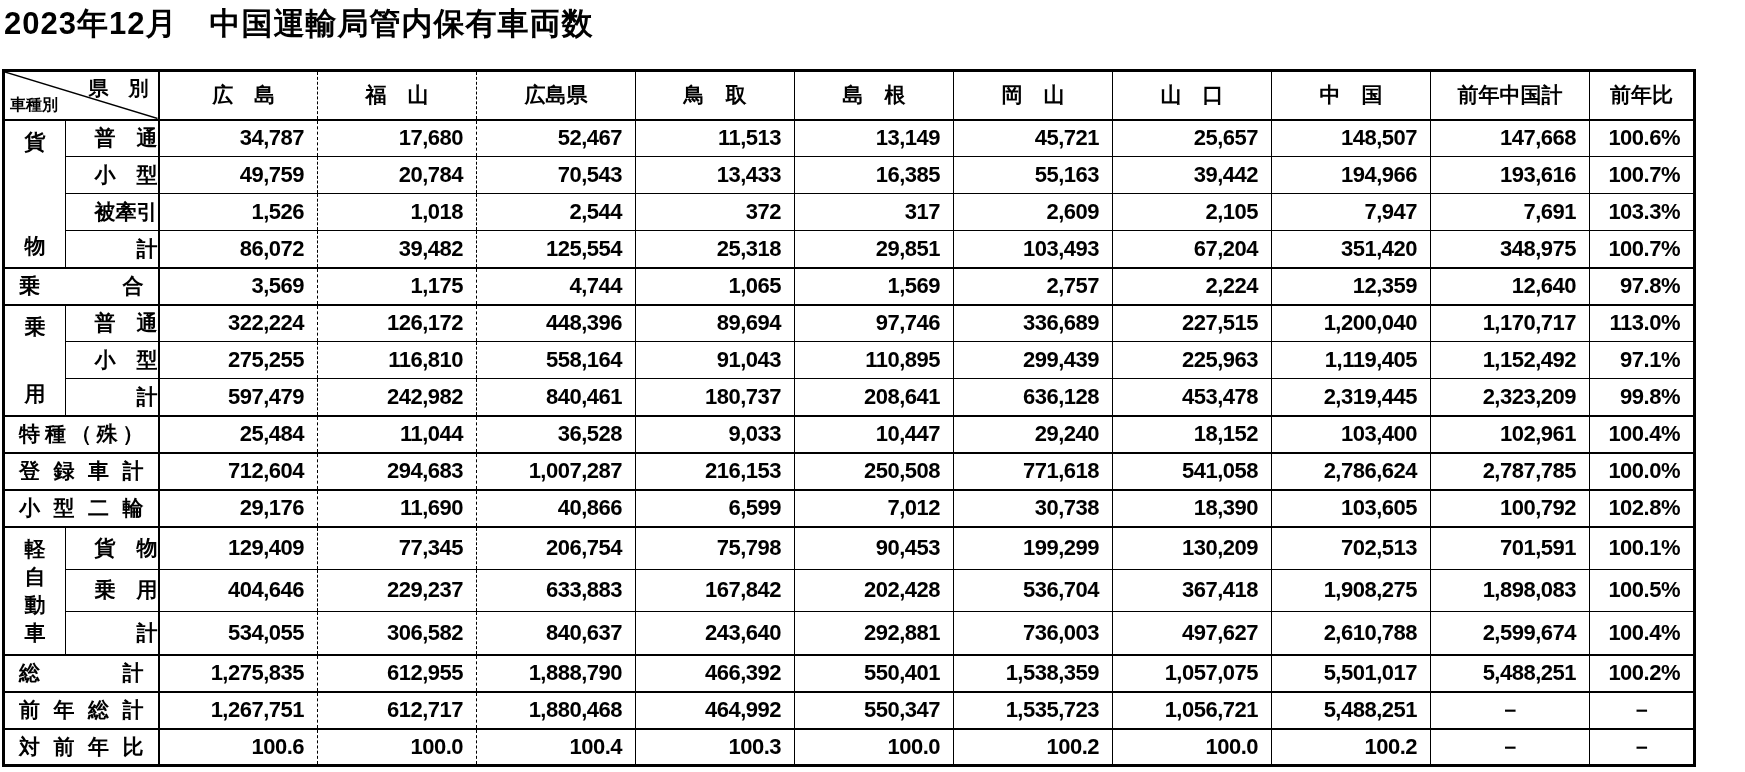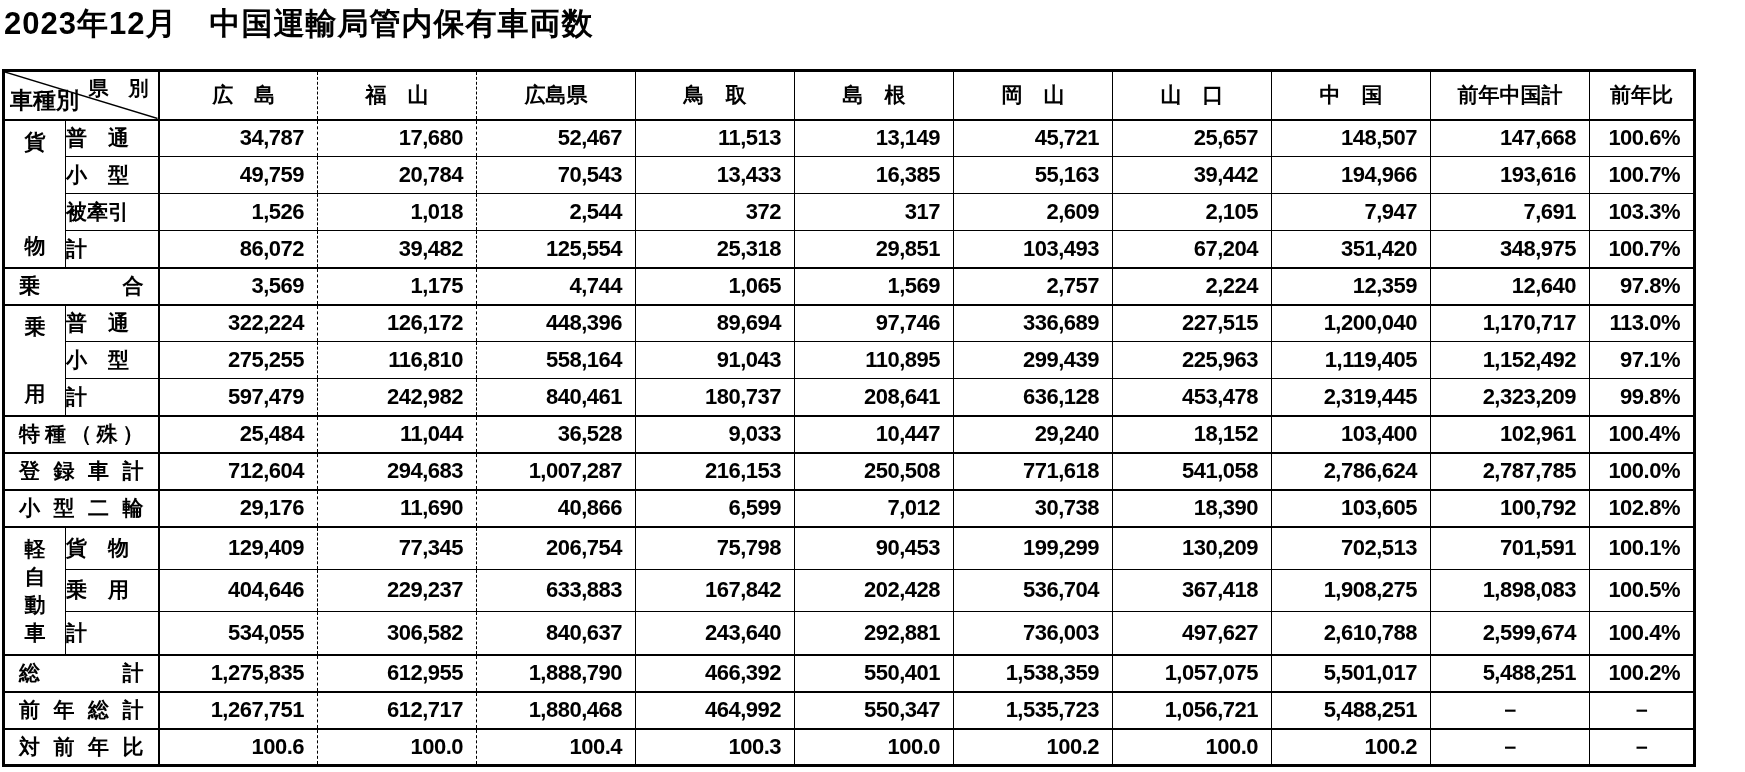--- a/index.html
+++ b/index.html
@@ -23,32 +23,32 @@
     padding:0; overflow:hidden; white-space:nowrap; box-sizing:border-box;
   }
   thead th { height:49px; font-size:21px; text-align:center; vertical-align:middle; }
   tbody td { height:37px; font-size:22px; vertical-align:middle; }
   tr.major > td { border-top-width:2px; }
   tbody tr:first-child > td { border-top-width:2px; }
   .b-strong { border-left-width:2px;padding-left:11px; }
   .b-dash { border-left-style:dashed; }
   td.num { text-align:right; padding-right:13px; letter-spacing:-0.5px; }
   td.num.dash { text-align:center; padding-right:0; }
-  td.lbl { text-align:left; font-size:21px; letter-spacing:0; }
+  td.lbl { text-align:right; font-size:21px; letter-spacing:0; }
   td.lbl.full { text-align:justify; text-align-last:justify; padding:0 14px; }
   td.grp { text-align:center; vertical-align:middle; }
   td.grp .gwrap {
     display:flex; flex-direction:column; justify-content:space-between;
     align-items:center; height:100%; box-sizing:border-box; padding:7px 0;
     font-size:21px;
   }
   th.corner { position:relative; padding:0; }
   th.corner svg { position:absolute; left:0; top:0; width:100%; height:100%; }
   th.corner .c-top { position:absolute; top:3px; right:9px; font-size:20px; }
-  th.corner .c-bot { position:absolute; bottom:3px; left:5px; font-size:23px; }
+  th.corner .c-bot { position:absolute; bottom:3px; left:5px; font-size:16px; }
   .footer {
     display:flex; justify-content:space-between; align-items:flex-start;
     width:1741px; padding-top:4px; font-size:17px;
   }
   .footer .credit { margin-right:172px; }
 </style>
 </head>
 <body>
 
 <div class="page">

